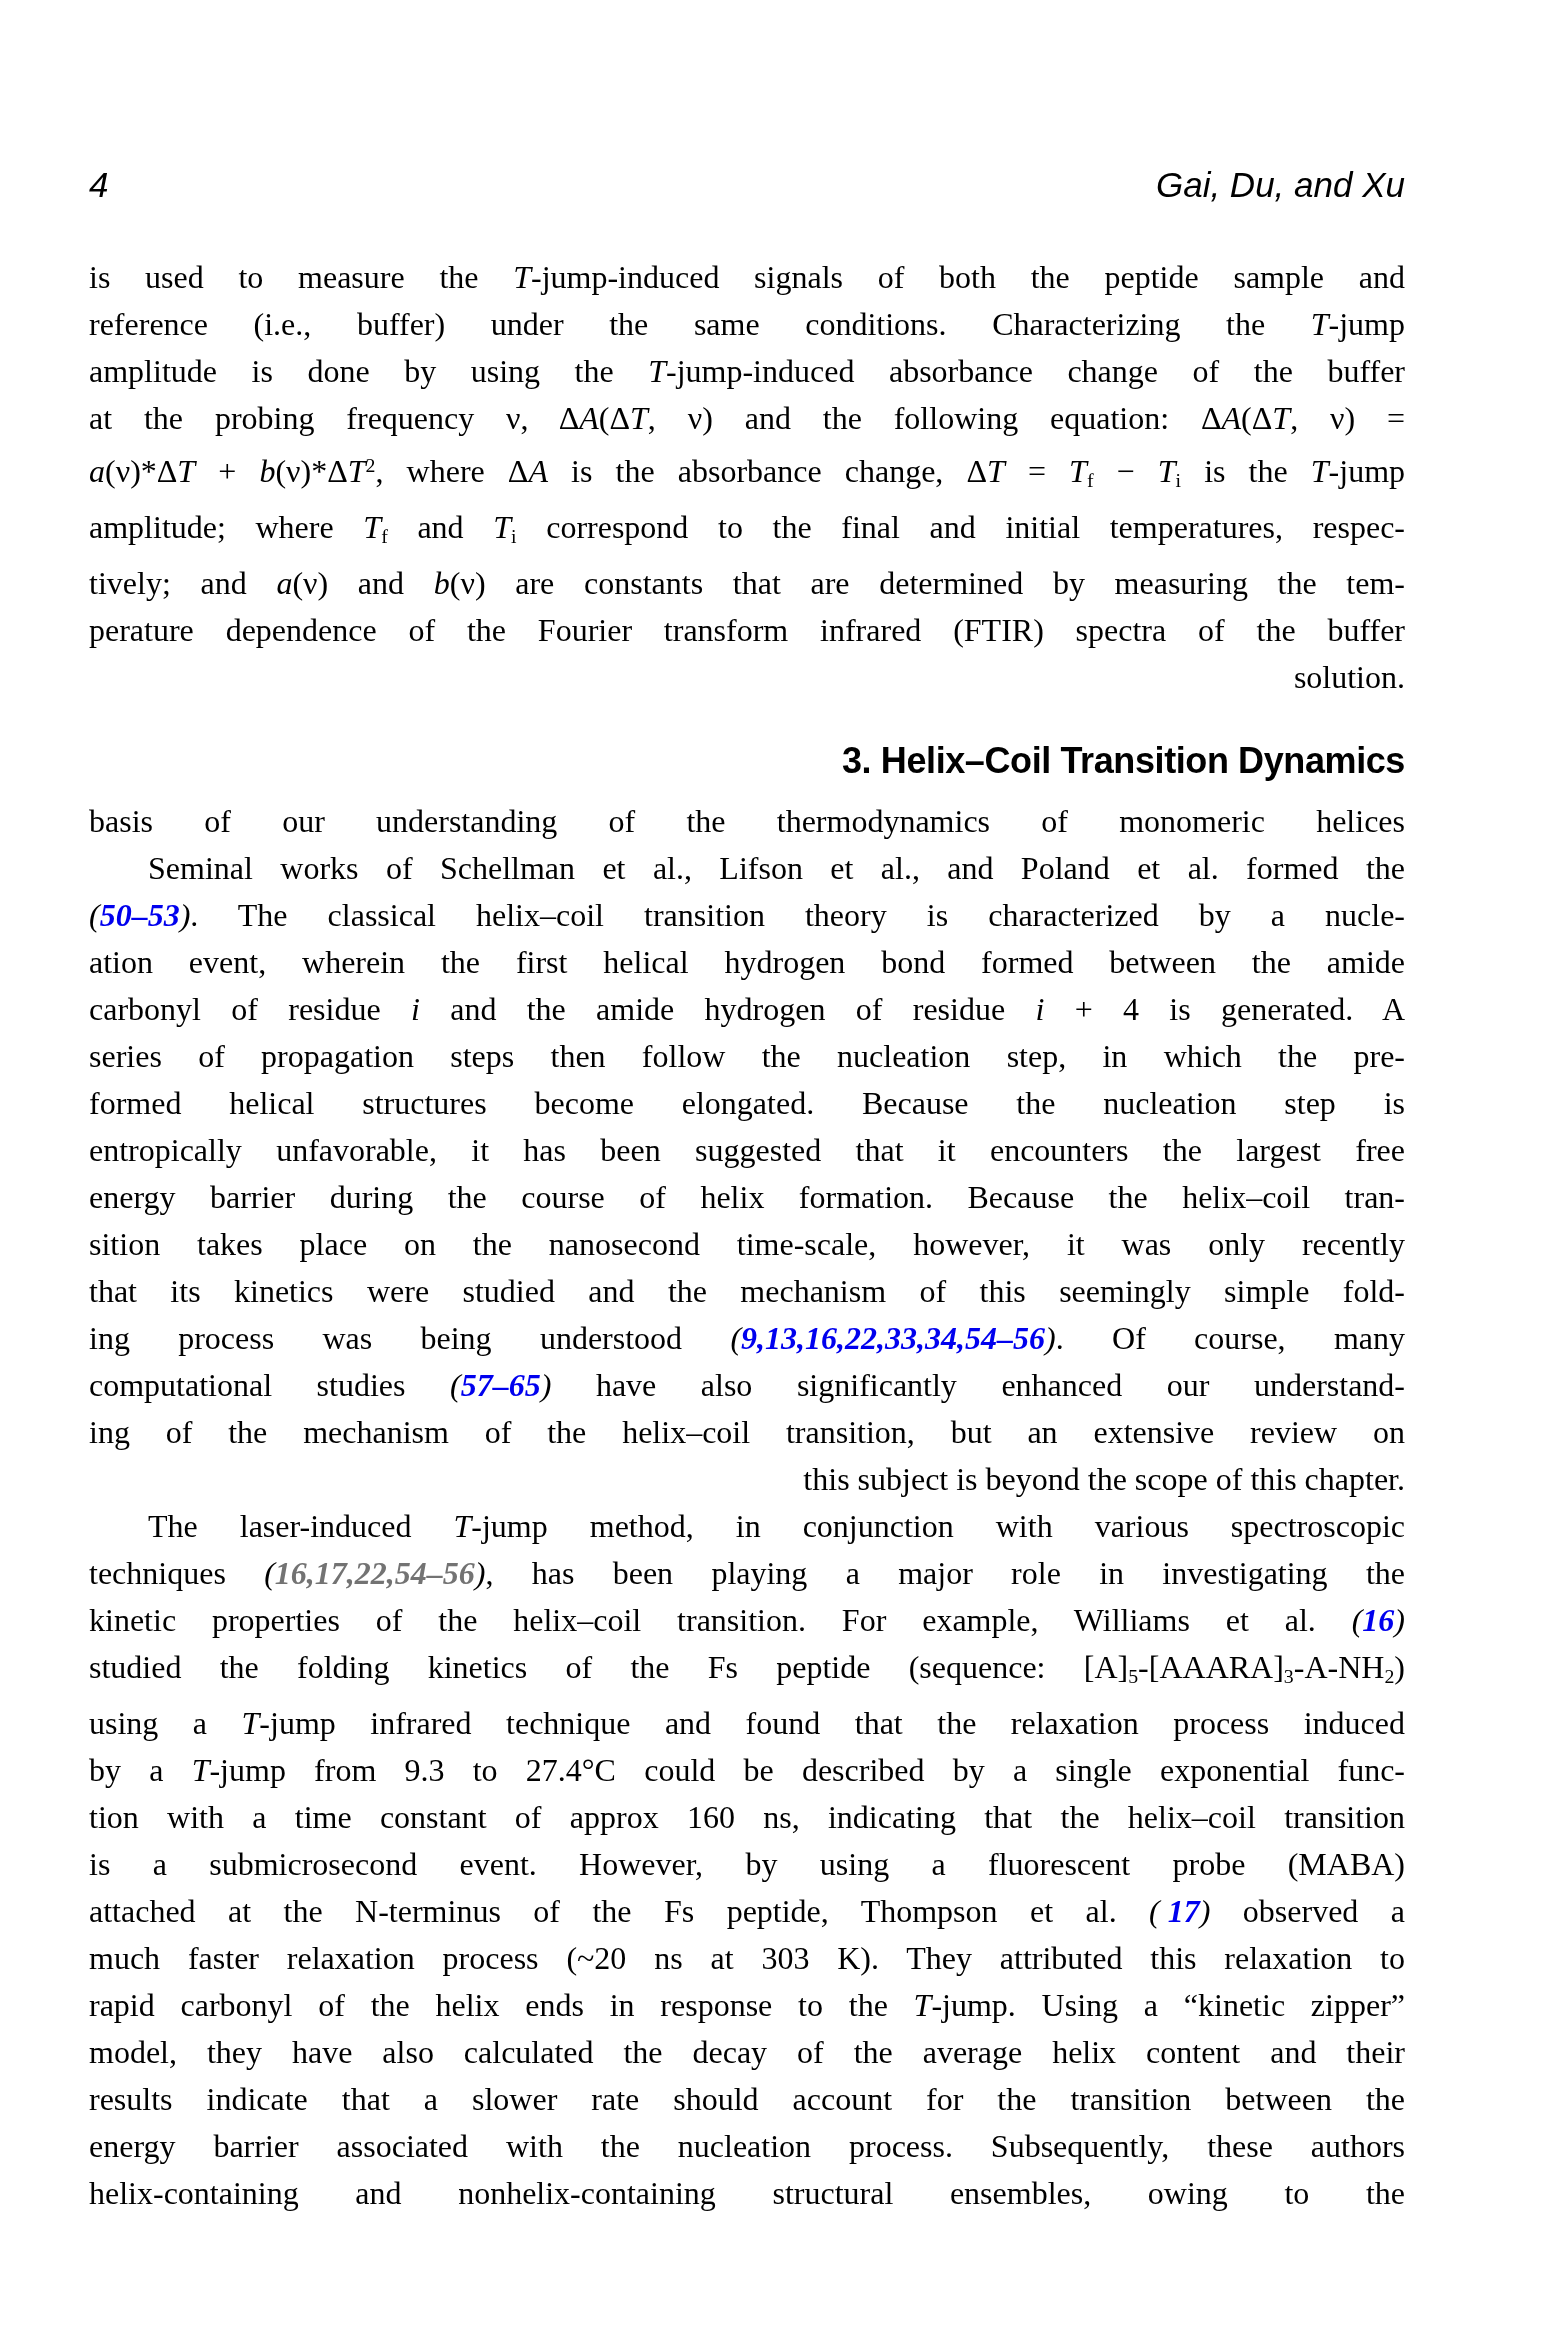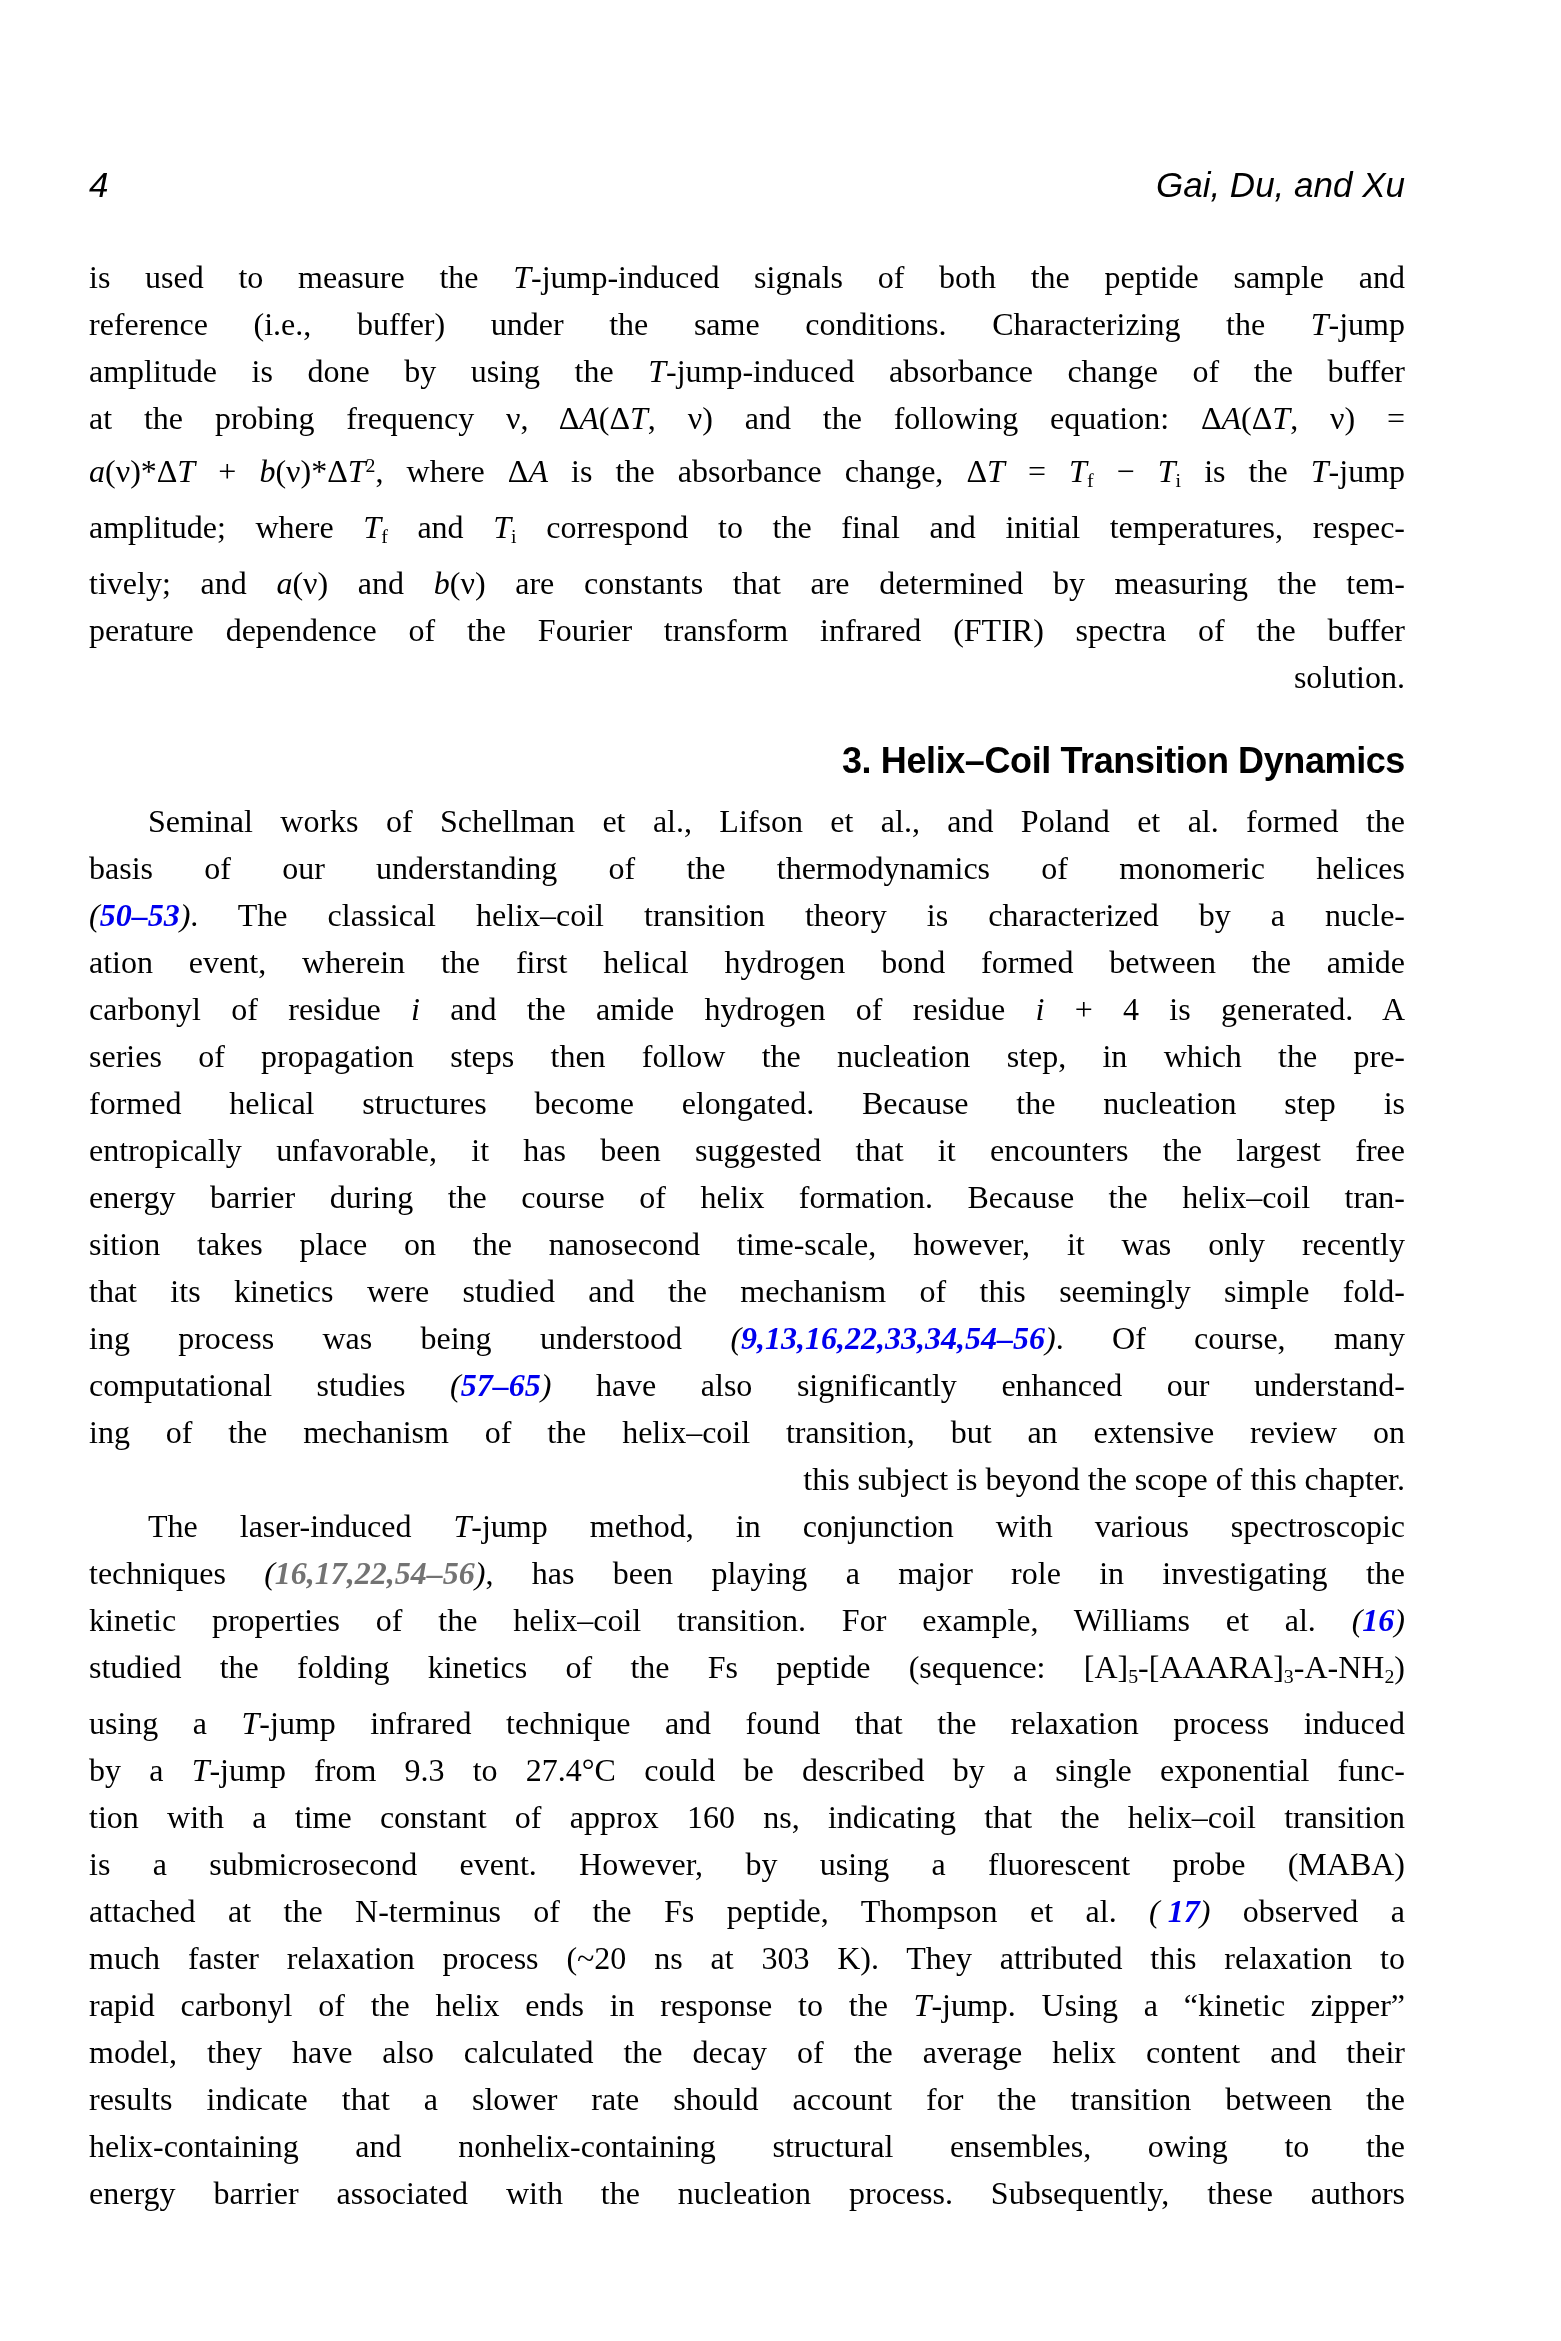--- a/index.html
+++ b/index.html
@@ -72,22 +72,22 @@
         <div class="line jl"><span>amplitude is done by using the </span><span class="it">T</span><span>-jump-induced absorbance change of the buffer</span></div>
         <div class="line jl"><span>at the probing frequency ν, Δ</span><span class="it">A</span><span>(Δ</span><span class="it">T</span><span>, ν) and the following equation: Δ</span><span class="it">A</span><span>(Δ</span><span class="it">T</span><span>, ν) =</span></div>
         <div class="line jl"><span class="it">a</span><span>(ν)*Δ</span><span class="it">T</span><span> + </span><span class="it">b</span><span>(ν)*Δ</span><span class="it">T</span><span class="sp">2</span><span>, where Δ</span><span class="it">A</span><span> is the absorbance change, Δ</span><span class="it">T</span><span> = </span><span class="it">T</span><span class="sb">f</span><span> − </span><span class="it">T</span><span class="sb">i</span><span> is the </span><span class="it">T</span><span>-jump</span></div>
         <div class="line jl"><span>amplitude; where </span><span class="it">T</span><span class="sb">f</span><span> and </span><span class="it">T</span><span class="sb">i</span><span> correspond to the final and initial temperatures, respec-</span></div>
         <div class="line jl"><span>tively; and </span><span class="it">a</span><span>(ν) and </span><span class="it">b</span><span>(ν) are constants that are determined by measuring the tem-</span></div>
         <div class="line jl"><span>perature dependence of the Fourier transform infrared (FTIR) spectra of the buffer</span></div>
         <div class="line"><span>solution.</span></div>
       </div>
       <div class="heading">3. Helix–Coil Transition Dynamics</div>
       <div class="para">
+        <div class="line jl"><span>basis of our understanding of the thermodynamics of monomeric helices</span></div>
         <div class="line jl ind"><span>Seminal works of Schellman et al., Lifson et al., and Poland et al. formed the</span></div>
-        <div class="line jl"><span>basis of our understanding of the thermodynamics of monomeric helices</span></div>
         <div class="line jl"><span class="it">(</span><span class="cite" style="color: rgb(0, 0, 238);">50–53</span><span class="it">)</span><span>. The classical helix–coil transition theory is characterized by a nucle-</span></div>
         <div class="line jl"><span>ation event, wherein the first helical hydrogen bond formed between the amide</span></div>
         <div class="line jl"><span>carbonyl of residue </span><span class="it">i</span><span> and the amide hydrogen of residue </span><span class="it">i</span><span> + 4 is generated. A</span></div>
         <div class="line jl"><span>series of propagation steps then follow the nucleation step, in which the pre-</span></div>
         <div class="line jl"><span>formed helical structures become elongated. Because the nucleation step is</span></div>
         <div class="line jl"><span>entropically unfavorable, it has been suggested that it encounters the largest free</span></div>
         <div class="line jl"><span>energy barrier during the course of helix formation. Because the helix–coil tran-</span></div>
         <div class="line jl"><span>sition takes place on the nanosecond time-scale, however, it was only recently</span></div>
         <div class="line jl"><span>that its kinetics were studied and the mechanism of this seemingly simple fold-</span></div>
         <div class="line jl"><span>ing process was being understood </span><span class="it">(</span><span class="cite" style="color: rgb(0, 0, 238);">9,13,16,22,33,34,54–56</span><span class="it">)</span><span>. Of course, many</span></div>
@@ -102,18 +102,18 @@
         <div class="line jl"><span>studied the folding kinetics of the Fs peptide (sequence: [A]</span><span class="sb">5</span><span>-[AAARA]</span><span class="sb">3</span><span>-A-NH</span><span class="sb">2</span><span>)</span></div>
         <div class="line jl"><span>using a </span><span class="it">T</span><span>-jump infrared technique and found that the relaxation process induced</span></div>
         <div class="line jl"><span>by a </span><span class="it">T</span><span>-jump from 9.3 to 27.4°C could be described by a single exponential func-</span></div>
         <div class="line jl"><span>tion with a time constant of approx 160 ns, indicating that the helix–coil transition</span></div>
         <div class="line jl"><span>is a submicrosecond event. However, by using a fluorescent probe (MABA)</span></div>
         <div class="line jl"><span>attached at the N-terminus of the Fs peptide, Thompson et al. </span><span class="it">(</span><span class="cite" style="color: rgb(0, 0, 238); margin-left: 8px;">17</span><span class="it">)</span><span> observed a</span></div>
         <div class="line jl"><span>much faster relaxation process (~20 ns at 303 K). They attributed this relaxation to</span></div>
         <div class="line jl"><span>rapid carbonyl of the helix ends in response to the </span><span class="it">T</span><span>-jump. Using a “kinetic zipper”</span></div>
         <div class="line jl"><span>model, they have also calculated the decay of the average helix content and their</span></div>
         <div class="line jl"><span>results indicate that a slower rate should account for the transition between the</span></div>
+        <div class="line jl"><span>energy barrier associated with the nucleation process. Subsequently, these authors</span></div>
         <div class="line jl"><span>helix-containing and nonhelix-containing structural ensembles, owing to the</span></div>
-        <div class="line jl"><span>energy barrier associated with the nucleation process. Subsequently, these authors</span></div>
       </div>
     </div>
 </div>
 
 
 </body></html>

